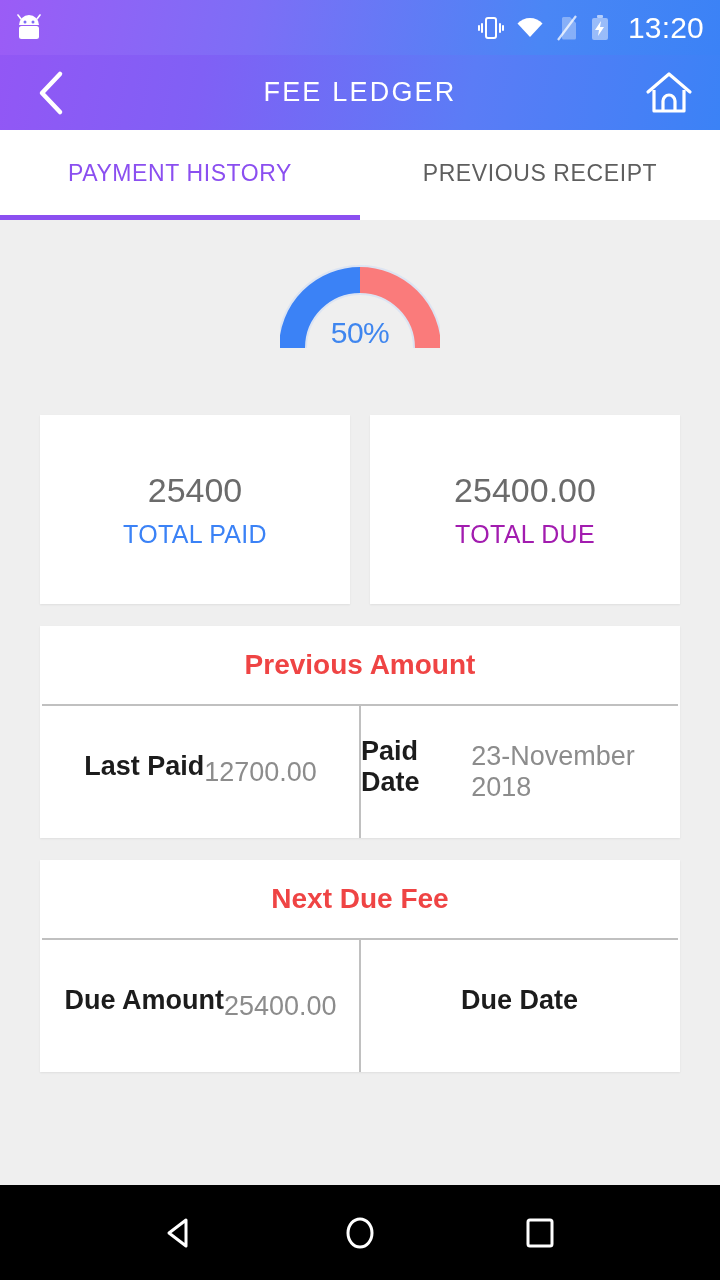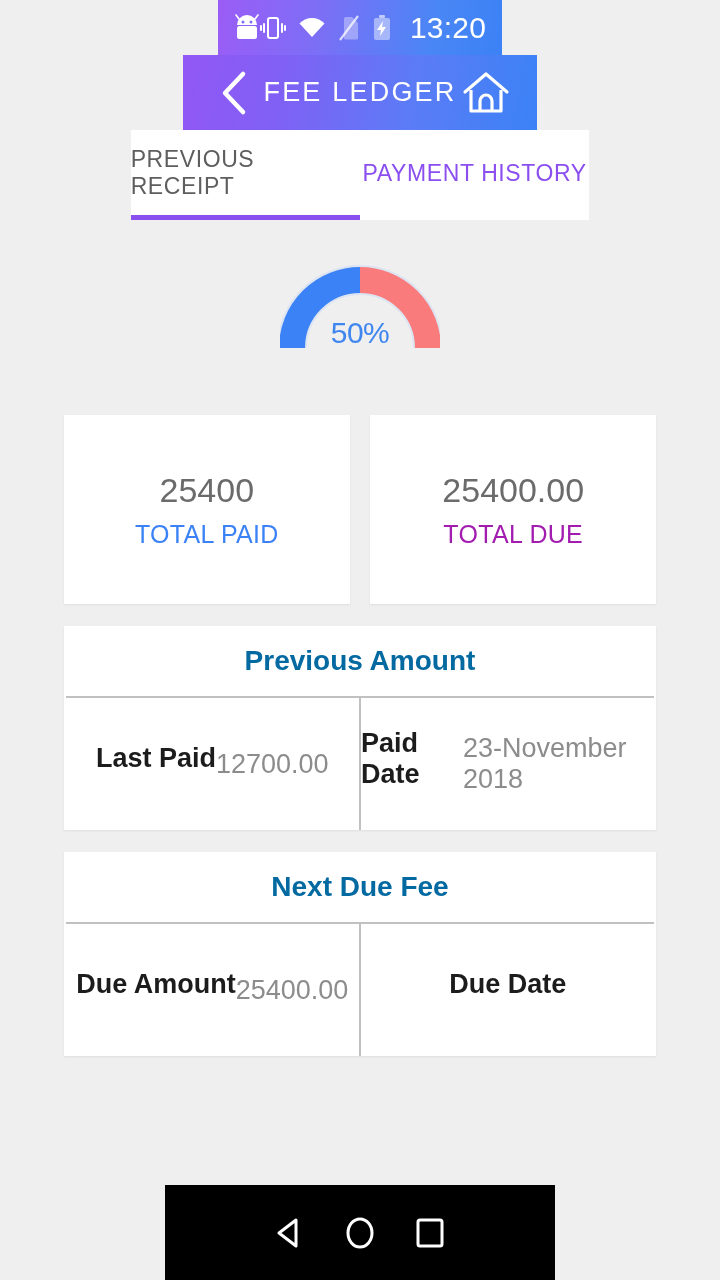--- a/index.html
+++ b/index.html
@@ -13,21 +13,20 @@
     font-family: "Liberation Sans", sans-serif;
     overflow: hidden;
   }
   .phone {
     position: relative;
     width: 720px;
     height: 1280px;
     background: #efefef;
     display: flex;
     flex-direction: column;
-    align-items: center;
   }
 
   
   .statusbar {
     position: relative;
     height: 55px;
     flex: 0 0 55px;
     background: linear-gradient(100deg, #9b5cf6 0%, #7d6ef6 35%, #4a86f5 75%, #3b82f6 100%);
     display: flex;
     align-items: center;
@@ -209,26 +208,26 @@
     letter-spacing: 0.3px;
   }
 
   
   .section {
     background: #ffffff;
     margin: 22px 40px 0 40px;
     box-shadow: 0 1px 2px rgba(0,0,0,0.07);
   }
   .section-head {
-    height: 70px;
+    height: 78px;
     display: flex;
     align-items: center;
     justify-content: center;
     font-size: 28px;
-    color: #0369a1;
+    color: #ef4444;
     font-weight: 700;
   }
   .section-body {
     display: flex;
     border-top: 2px solid #c0c0c0;
     margin: 0 2px;
   }
   .section-col {
     flex: 1;
     display: flex;
@@ -330,25 +329,25 @@
     <div class="ab-btn">
       <svg width="50" height="46" viewBox="0 0 50 46">
         <path d="M4 22 L25 4 L46 22" stroke="#ffffff" stroke-width="3.2" fill="none" stroke-linecap="round" stroke-linejoin="round"></path>
         <path d="M10 20 V41 H40 V20" stroke="#ffffff" stroke-width="3.2" fill="none" stroke-linejoin="round"></path>
         <path d="M19 41 V31 a6 6 0 0 1 12 0 V41" stroke="#ffffff" stroke-width="3.2" fill="none" stroke-linejoin="round"></path>
       </svg>
     </div>
   </div>
 
   <div class="tabbar">
+    <div class="tab active">
+      <span>PAYMENT HISTORY</span>
+    </div>
     <div class="tab inactive">
       <span>PREVIOUS RECEIPT</span>
-    </div>
-    <div class="tab active">
-      <span>PAYMENT HISTORY</span>
     </div>
     <div class="tab-underline"></div>
   </div>
 
   <div class="content">
 
 
     <div class="gauge-wrap">
       <div class="gauge">
         <svg width="160" height="92" viewBox="0 0 160 92">

